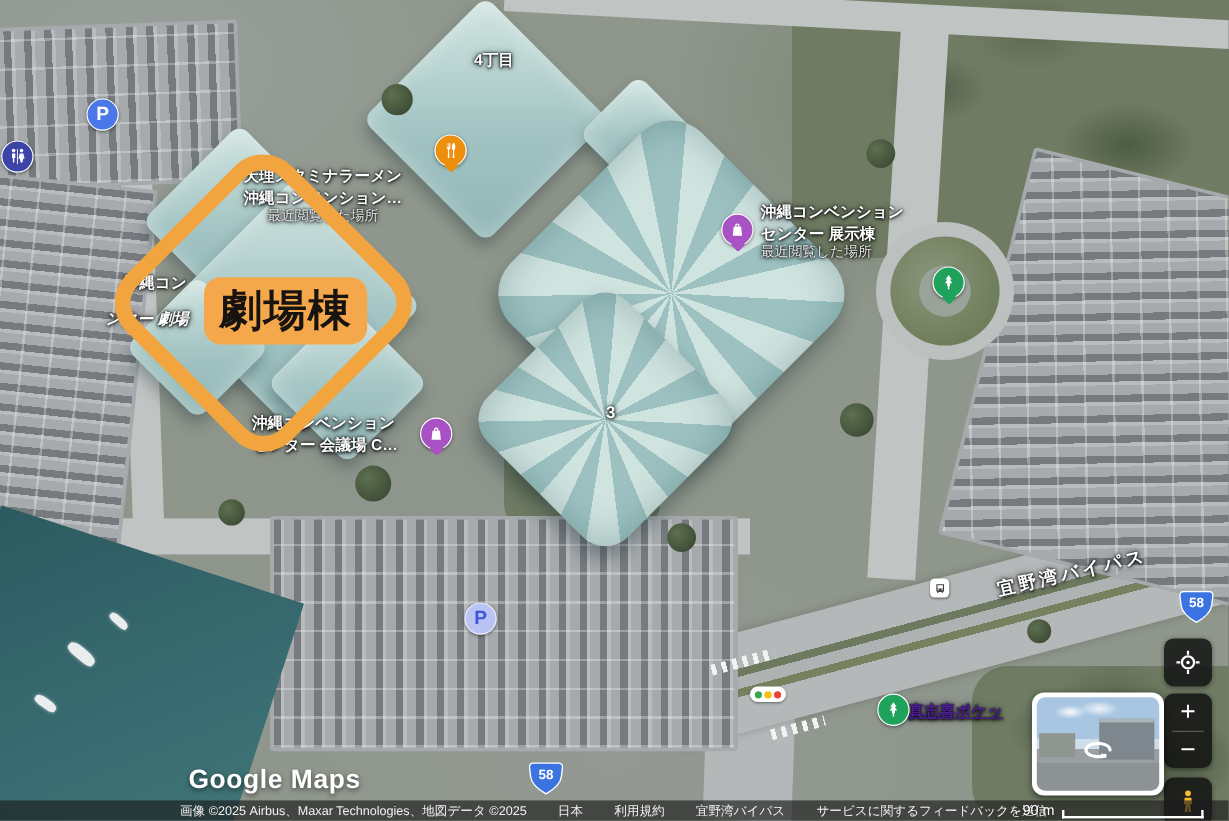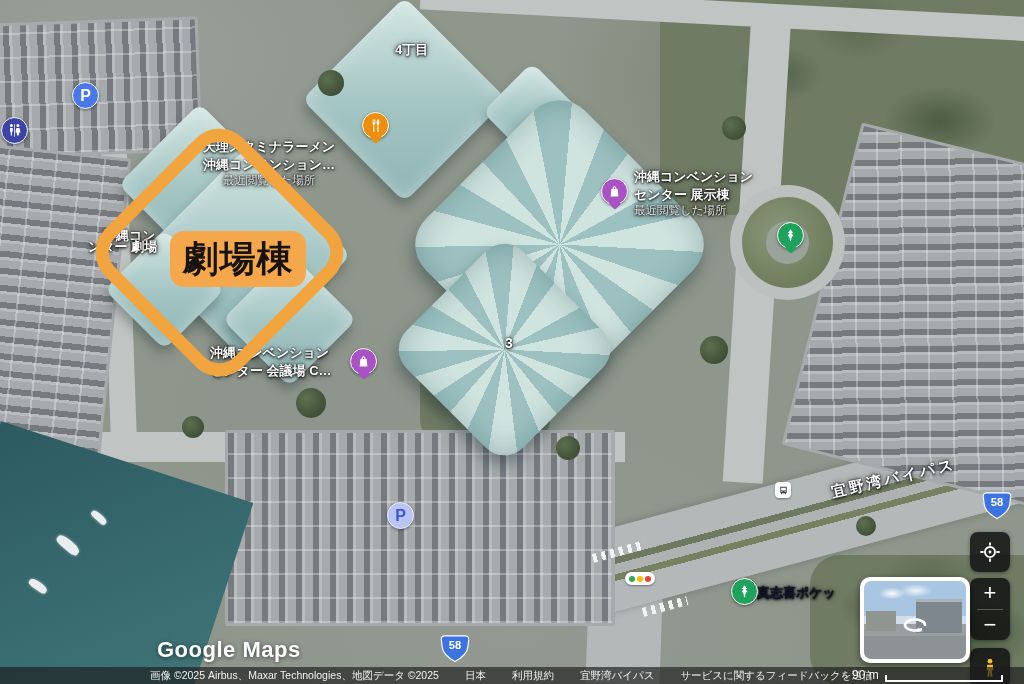--- a/index.html
+++ b/index.html
@@ -37,21 +37,21 @@
       background:repeating-conic-gradient(#cfe3df 0 16deg,#9cc1c0 16deg 32deg);
       box-shadow:5px 8px 16px rgba(25,45,50,.4), inset 0 0 30px rgba(40,80,85,.3);}
   .tree{border-radius:50%;background:radial-gradient(circle at 35% 35%, #5d7050, #3f4d36 75%);}
   .circle{border-radius:50%;}
   .cross{background:repeating-linear-gradient(90deg,#f2f4f4 0 4px,transparent 4px 9px);}
 
   
   .label{position:absolute;z-index:20;color:#fff;font-size:13px;font-weight:700;white-space:nowrap;
     text-shadow:0 0 2px #000,0 1px 3px rgba(0,0,0,.9),0 0 6px rgba(0,0,0,.6);line-height:1.35;}
   .label .sub{font-size:11.5px;font-weight:500;color:#e9e9e9;}
-  .label.park{color:#0f172a;}
+  .label.park{color:#4c1d95;text-decoration:underline;}
 
   
   .pin{position:absolute;z-index:22;width:27px;height:27px;border-radius:50%;
     border:1.5px solid #fff;display:flex;align-items:center;justify-content:center;
     box-shadow:0 1px 3px rgba(0,0,0,.45);}
   .pin.tail::after{content:"";position:absolute;left:50%;bottom:-4px;width:9px;height:9px;
     background:inherit;transform:translateX(-50%) rotate(45deg);z-index:-1;border-radius:2px;}
   .pin svg{width:15px;height:15px;}
   .pin .pletter{color:#fff;font-weight:700;font-size:16px;}
   .pin-lav{background:#b9c4f3;border-color:#eef1ff;}
@@ -161,21 +161,21 @@
     <div class="sub">最近閲覧した場所</div>
   </div>
 
   <div class="label" style="left:634px;top:168px;">
     <div>沖縄コンベンション</div>
     <div>センター 展示棟</div>
     <div class="sub">最近閲覧した場所</div>
   </div>
 
   <div class="label" style="left:103px;top:227px;">沖縄コン</div>
-  <div class="label" style="left:88px;top:238px;">ンター 劇場</div>
+  <div class="label" style="left:88px;top:257px;font-style:italic;">ンター 劇場</div>
 
   <div class="label" style="left:210px;top:344px;">
     <div>沖縄コンベンション</div>
     <div>センター 会議場 C…</div>
   </div>
 
   <div class="label" style="left:505px;top:334px;font-size:14px;">3</div>
 
   <div class="label" style="left:830px;top:468px;font-size:15px;letter-spacing:3px;transform:rotate(-13deg);">宜野湾バイパス</div>
 

